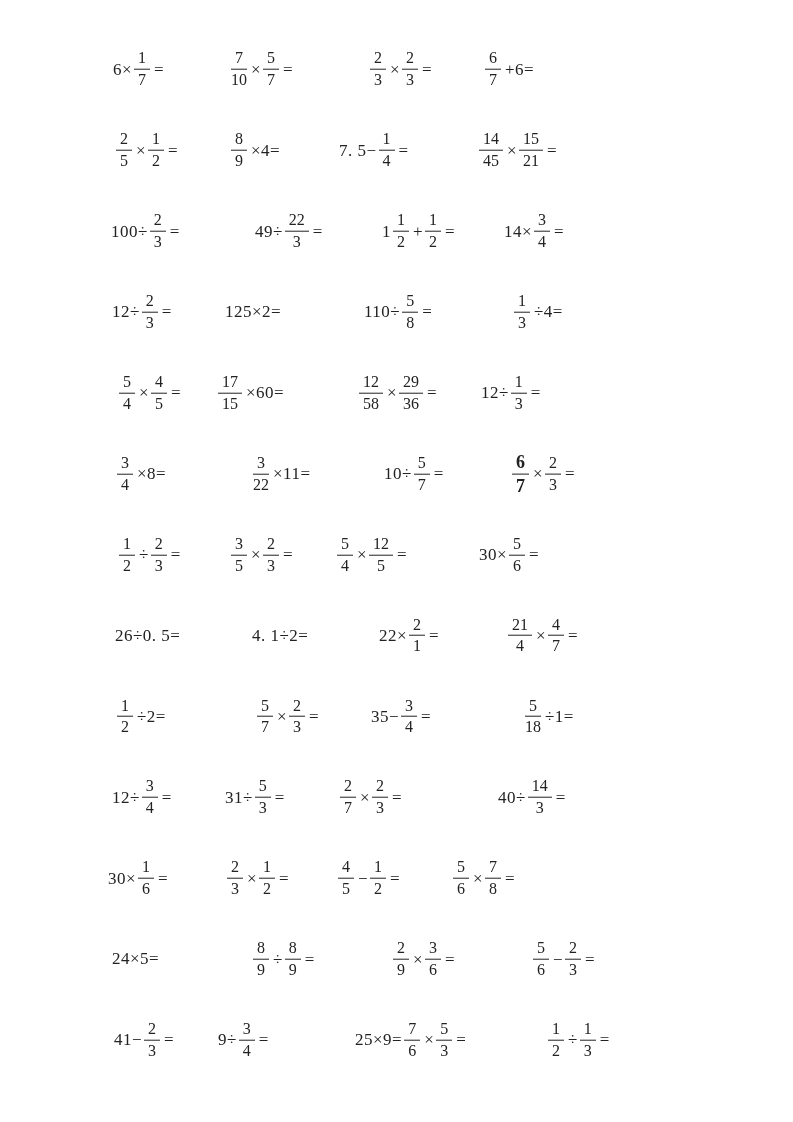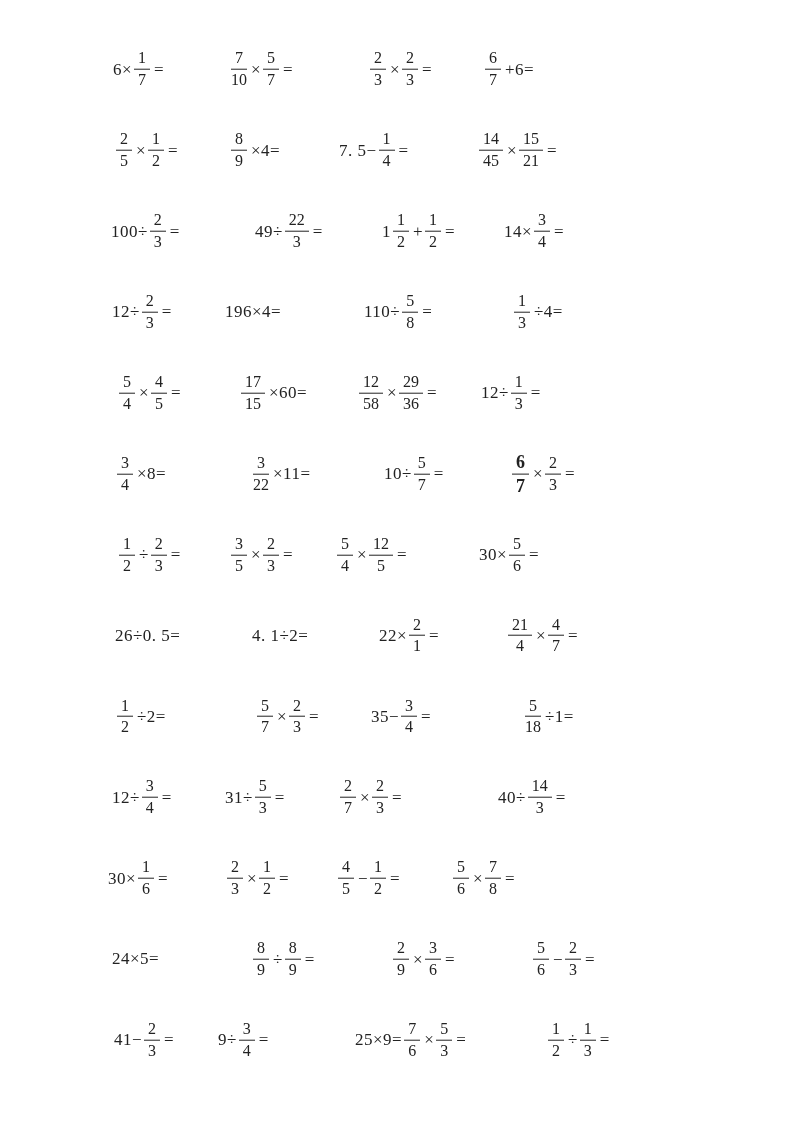--- a/index.html
+++ b/index.html
@@ -43,21 +43,21 @@
   }
   .frac .num { display: block; padding: 0 4px 2px; border-bottom: 1.5px solid #222222; }
   .frac .den { display: block; padding-top: 2px; }
   .frac.bold { font-weight: 700; font-size: 18px; }
 
   
   .row:nth-child(1)  .p:nth-child(1){left:113px}.row:nth-child(1)  .p:nth-child(2){left:229px}.row:nth-child(1)  .p:nth-child(3){left:368px}.row:nth-child(1)  .p:nth-child(4){left:483px}
   .row:nth-child(2)  .p:nth-child(1){left:114px}.row:nth-child(2)  .p:nth-child(2){left:229px}.row:nth-child(2)  .p:nth-child(3){left:339px}.row:nth-child(2)  .p:nth-child(4){left:477px}
   .row:nth-child(3)  .p:nth-child(1){left:111px}.row:nth-child(3)  .p:nth-child(2){left:255px}.row:nth-child(3)  .p:nth-child(3){left:382px}.row:nth-child(3)  .p:nth-child(4){left:504px}
   .row:nth-child(4)  .p:nth-child(1){left:112px}.row:nth-child(4)  .p:nth-child(2){left:225px}.row:nth-child(4)  .p:nth-child(3){left:364px}.row:nth-child(4)  .p:nth-child(4){left:512px}
-  .row:nth-child(5)  .p:nth-child(1){left:117px}.row:nth-child(5)  .p:nth-child(2){left:239px}.row:nth-child(5)  .p:nth-child(3){left:357px}.row:nth-child(5)  .p:nth-child(4){left:481px}
+  .row:nth-child(5)  .p:nth-child(1){left:117px}.row:nth-child(5)  .p:nth-child(2){left:216px}.row:nth-child(5)  .p:nth-child(3){left:357px}.row:nth-child(5)  .p:nth-child(4){left:481px}
   .row:nth-child(6)  .p:nth-child(1){left:115px}.row:nth-child(6)  .p:nth-child(2){left:251px}.row:nth-child(6)  .p:nth-child(3){left:384px}.row:nth-child(6)  .p:nth-child(4){left:510px}
   .row:nth-child(7)  .p:nth-child(1){left:117px}.row:nth-child(7)  .p:nth-child(2){left:229px}.row:nth-child(7)  .p:nth-child(3){left:335px}.row:nth-child(7)  .p:nth-child(4){left:479px}
   .row:nth-child(8)  .p:nth-child(1){left:115px}.row:nth-child(8)  .p:nth-child(2){left:252px}.row:nth-child(8)  .p:nth-child(3){left:379px}.row:nth-child(8)  .p:nth-child(4){left:506px}
   .row:nth-child(9)  .p:nth-child(1){left:115px}.row:nth-child(9)  .p:nth-child(2){left:255px}.row:nth-child(9)  .p:nth-child(3){left:371px}.row:nth-child(9)  .p:nth-child(4){left:523px}
   .row:nth-child(10) .p:nth-child(1){left:112px}.row:nth-child(10) .p:nth-child(2){left:225px}.row:nth-child(10) .p:nth-child(3){left:338px}.row:nth-child(10) .p:nth-child(4){left:498px}
   .row:nth-child(11) .p:nth-child(1){left:108px}.row:nth-child(11) .p:nth-child(2){left:225px}.row:nth-child(11) .p:nth-child(3){left:336px}.row:nth-child(11) .p:nth-child(4){left:451px}
   .row:nth-child(12) .p:nth-child(1){left:112px}.row:nth-child(12) .p:nth-child(2){left:251px}.row:nth-child(12) .p:nth-child(3){left:391px}.row:nth-child(12) .p:nth-child(4){left:531px}
   .row:nth-child(13) .p:nth-child(1){left:114px}.row:nth-child(13) .p:nth-child(2){left:218px}.row:nth-child(13) .p:nth-child(3){left:355px}.row:nth-child(13) .p:nth-child(4){left:546px}
 </style>
 </head>
@@ -188,21 +188,21 @@
     <div class="row">
       <span class="p">
         <span class="tok">12÷</span>
         <span class="frac">
           <span class="num">2</span>
           <span class="den">3</span>
         </span>
         <span class="tok">=</span>
       </span>
       <span class="p">
-        <span class="tok">196×4=</span>
+        <span class="tok">125×2=</span>
       </span>
       <span class="p">
         <span class="tok">110÷</span>
         <span class="frac">
           <span class="num">5</span>
           <span class="den">8</span>
         </span>
         <span class="tok">=</span>
       </span>
       <span class="p">

